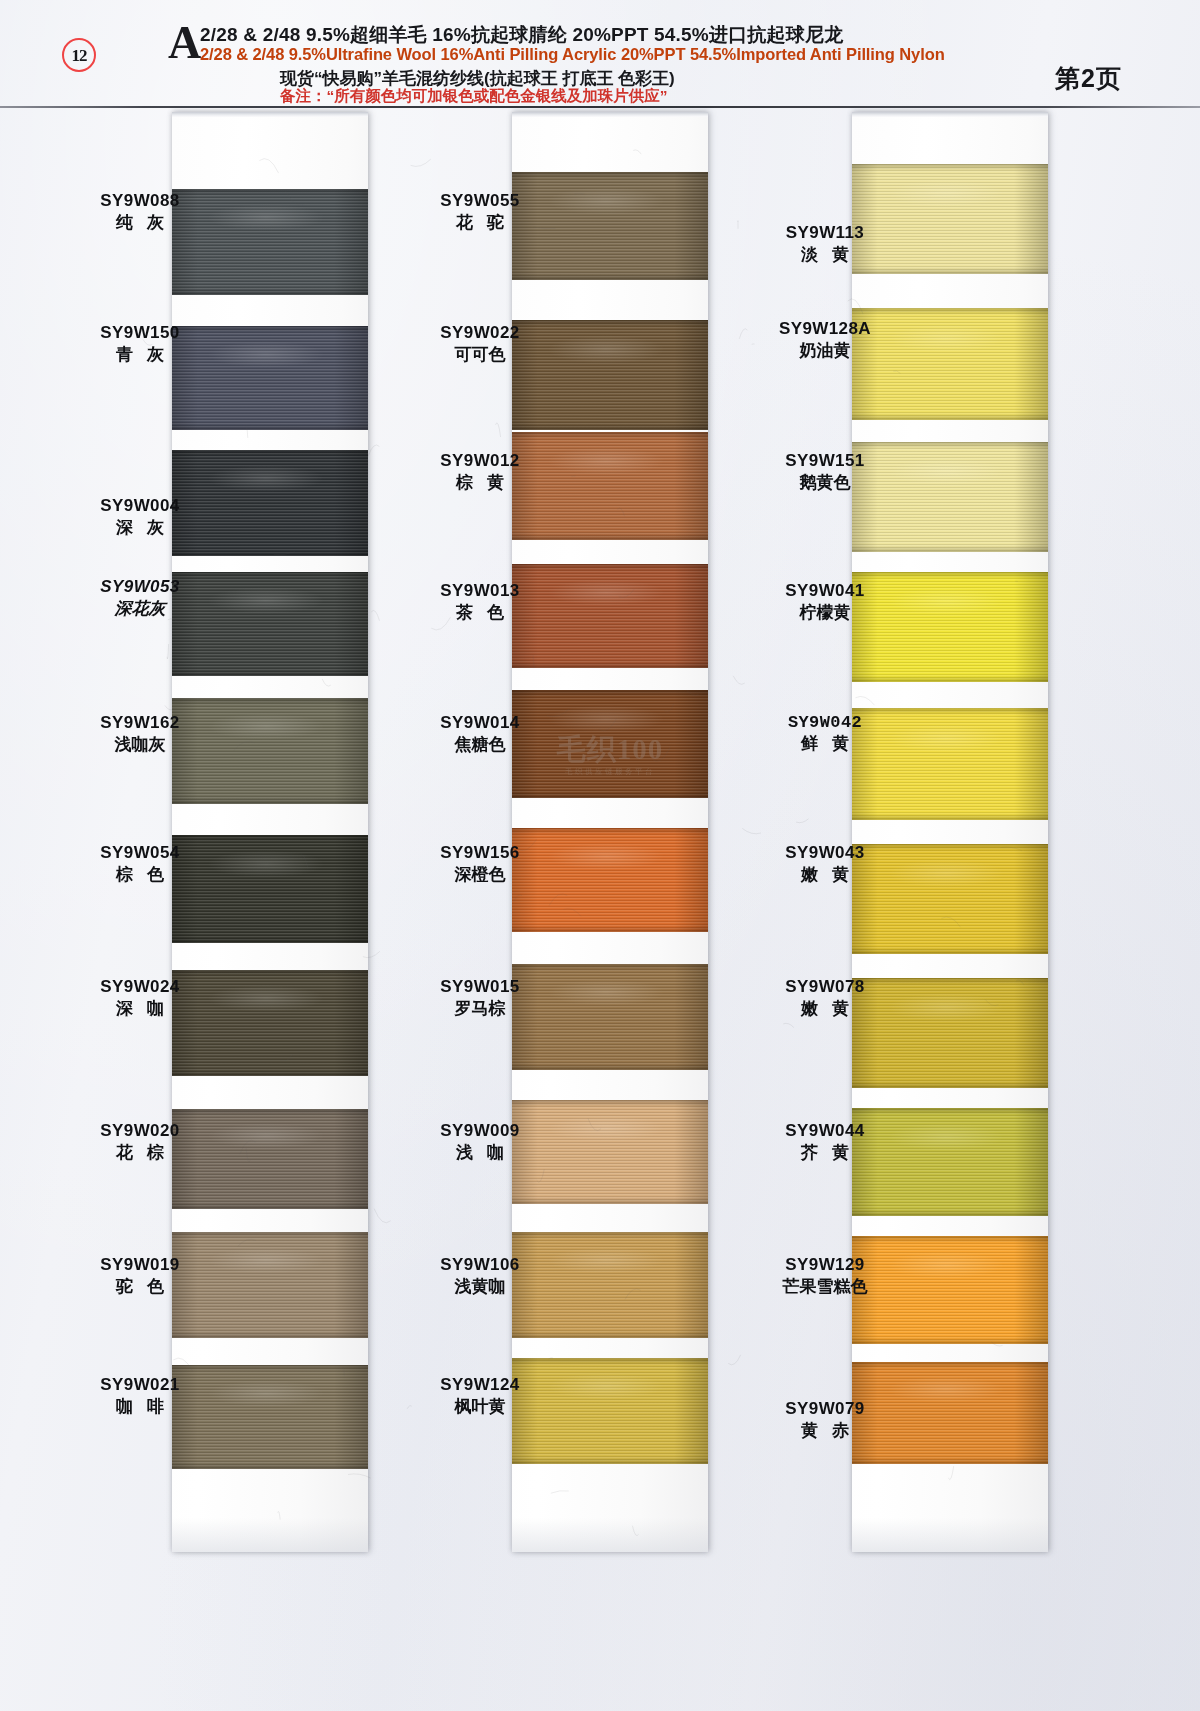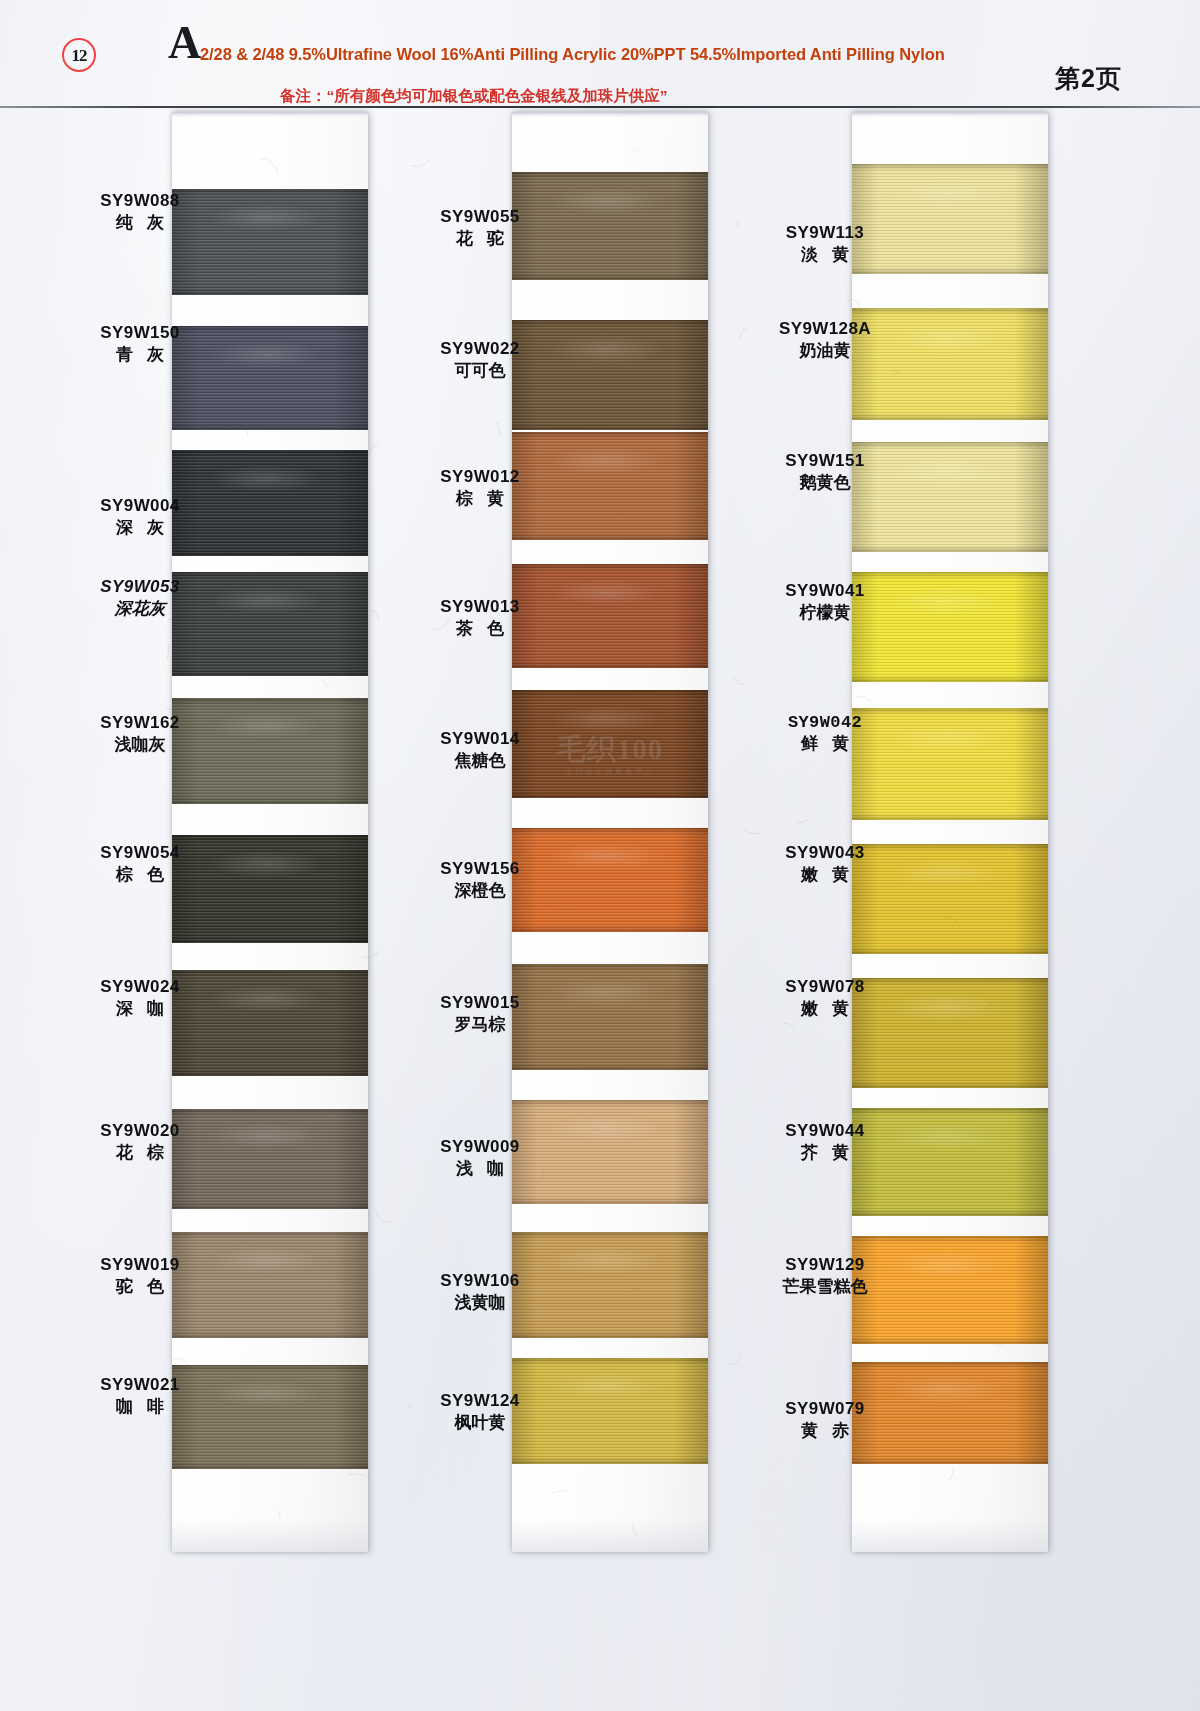--- a/index.html
+++ b/index.html
@@ -79,21 +79,21 @@
   .swatch .sheenB{position:absolute;left:0;right:0;bottom:0;height:7px;background:linear-gradient(0deg,rgba(0,0,0,.20),rgba(0,0,0,0));}
   .swatch .gloss{position:absolute;left:18%;right:22%;top:14%;height:26%;
      background:radial-gradient(ellipse at 50% 50%, rgba(255,255,255,.14), rgba(255,255,255,0) 70%);}
 
   
   .lbl{position:absolute;width:160px;text-align:center;color:#101114;}
   .lbl .code{font-size:17px;letter-spacing:.4px;line-height:21px;font-weight:600;white-space:nowrap;}
   .lbl .name{font-size:17px;line-height:23px;font-weight:700;white-space:nowrap;text-align:center;}
   .lbl .name.sp2{letter-spacing:14px;text-indent:14px;}
   .lbl-1{left:60px;}
-  .lbl-2{left:400px;margin-top:16px;}
+  .lbl-2{left:400px;}
   .lbl-3{left:745px;}
 
   
   .watermark{
     position:absolute;left:530px;top:718px;width:160px;height:62px;
     display:flex;flex-direction:column;align-items:center;justify-content:center;
     pointer-events:none;
   }
   .wm-main{font-size:29px;font-weight:800;color:rgba(150,126,112,.42);letter-spacing:1px;line-height:30px;
            font-family:"Liberation Serif","DejaVu Serif",serif;margin-top:12px;}
@@ -103,21 +103,23 @@
   .fiber{position:absolute;pointer-events:none;opacity:.5;}
 </style>
 </head>
 <body>
 
 <div class="page"></div>
 
 <div class="header">
   <div class="circ-num">12</div>
   <div class="big-a">A</div>
+  <div class="hdr-l1">2/28 &amp; 2/48  9.5%超细羊毛  16%抗起球腈纶  20%PPT  54.5%进口抗起球尼龙</div>
   <div class="hdr-l2">2/28 &amp; 2/48  9.5%Ultrafine Wool 16%Anti Pilling Acrylic 20%PPT 54.5%Imported Anti Pilling Nylon</div>
+  <div class="hdr-l3">现货“快易购”羊毛混纺纱线(抗起球王  打底王  色彩王)</div>
   <div class="hdr-l4">备注：“所有颜色均可加银色或配色金银线及加珠片供应”</div>
   <div class="page-no">第2页</div>
   <div class="hdr-rule"></div>
 </div>
 
 <div class="col col-1">
   <div class="card">
       <div class="swatch" style="top: 77px; height: 106px; background: rgb(74, 80, 83);">
         <div class="thread"></div>
         <div class="sheenT"></div>

